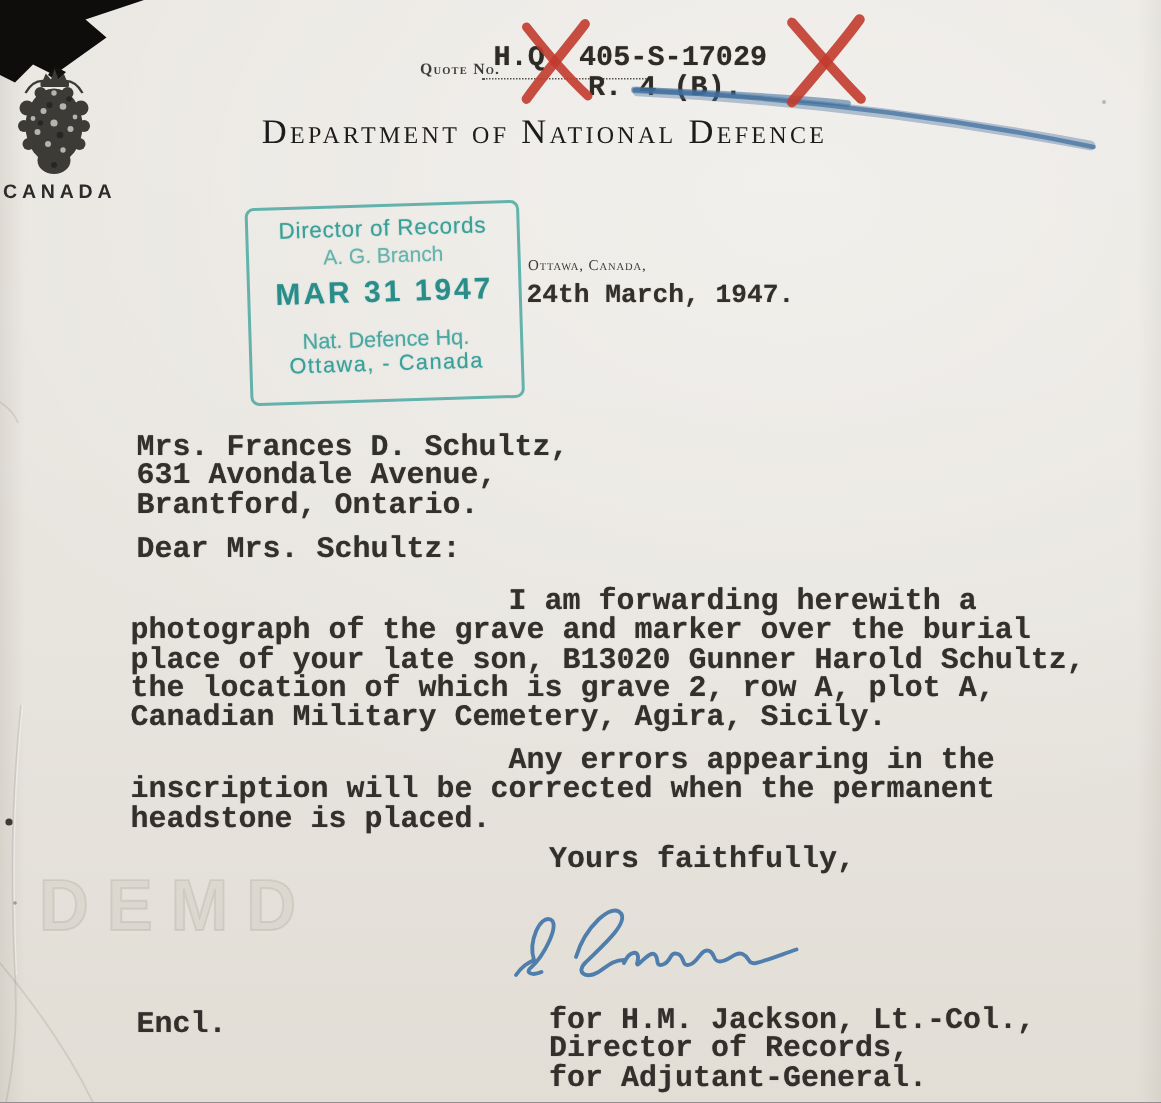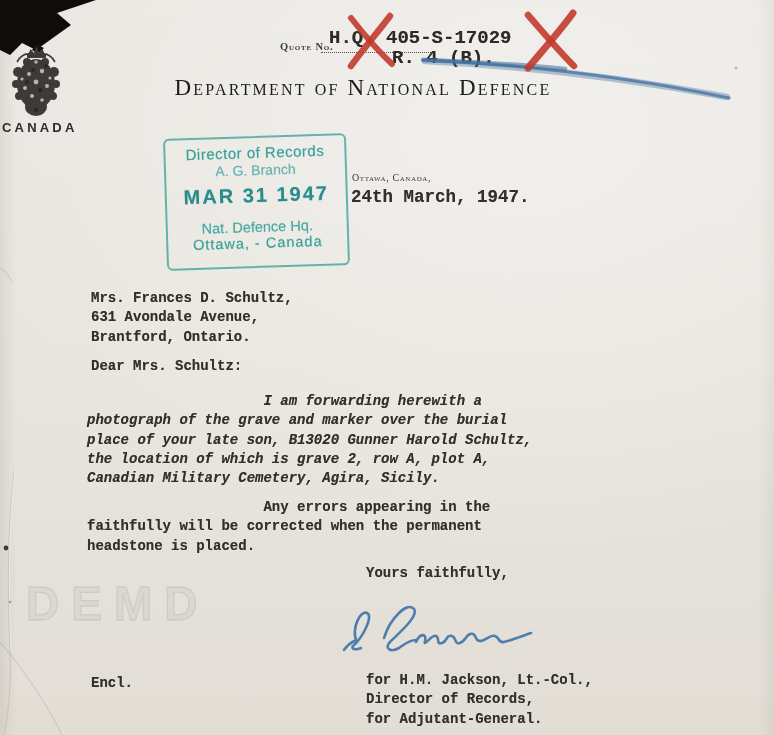--- a/index.html
+++ b/index.html
@@ -10,21 +10,21 @@
       radial-gradient(130% 95% at 68% 18%, rgba(255,255,255,.38), rgba(255,255,255,0) 62%),
       linear-gradient(90deg, rgba(120,110,95,.12), rgba(120,110,95,0) 2.2%),
       linear-gradient(270deg, rgba(120,110,95,.10), rgba(120,110,95,0) 2%),
       linear-gradient(180deg,#eae7e2 0%, #e8e5df 52%, #e2ded6 100%);
   }
   .abs{position:absolute;}
   
   .typed{
     font-family:"Liberation Mono",monospace;
     font-weight:700;color:#33302b;
-    font-size:14px;line-height:19.3px;
+    font-size:20px;line-height:19.3px;
     white-space:pre-wrap;letter-spacing:0;
     text-shadow:0 0 .6px rgba(51,48,43,.55);
   }
   .ref{font-size:19px;line-height:20px;color:#2e2b27;}
   
   .lh-title{
     left:83px;top:75px;width:560px;text-align:center;
     font-variant:small-caps;font-weight:400;font-size:23px;
     letter-spacing:2.2px;color:#1c1c1c;
   }
@@ -152,27 +152,27 @@
 
   <div class="abs smallcaps ottawa">Ottawa, Canada,</div>
   <div class="abs typed" style="left:351px;top:188px;font-size:17.5px;text-align:center;">24th March, 1947.</div>
 
   <div class="abs typed" style="left:91px;top:289px;">Mrs. Frances D. Schultz,
 631 Avondale Avenue,
 Brantford, Ontario.</div>
 
   <div class="abs typed" style="left:91px;top:357px;">Dear Mrs. Schultz:</div>
 
-  <div class="abs typed" style="left:87px;top:392px;font-style:italic;">                     I am forwarding herewith a
+  <div class="abs typed" style="left:87px;top:392px;">                     I am forwarding herewith a
 photograph of the grave and marker over the burial
 place of your late son, B13020 Gunner Harold Schultz,
 the location of which is grave 2, row A, plot A,
 Canadian Military Cemetery, Agira, Sicily.</div>
   <div class="abs typed" style="left:87px;top:498px;">                     Any errors appearing in the
-faithfully will be corrected when the permanent
+inscription will be corrected when the permanent
 headstone is placed.</div>
 
   <div class="abs typed" style="left:366px;top:564px;">Yours faithfully,</div>
 
   <svg class="abs" style="left:338px;top:598px;" width="235" height="64" viewBox="0 0 235 64">
     <g fill="none" stroke="#3f74a8" stroke-width="2.6" stroke-linecap="round" opacity=".9">
       <path d="M6,52 C10,46 14,44 18,42 C14,30 22,12 29,15 C36,18 24,40 16,47 C12,50 16,53 23,50"></path>
       <path d="M46,40 C52,20 70,3 76,11 C81,18 62,34 52,44 C46,50 52,55 61,50 C67,46 71,42 78,42"></path>
       <path d="M78,44 c4,-9 11,-9 9,-1 c-2,7 7,-7 11,-5 c4,2 0,9 6,7 c6,-2 4,-9 10,-7 c5,2 2,9 8,7 c6,-2 7,-11 13,-9 c4,2 2,7 7,7 c6,0 10,-7 15,-5 c5,2 3,7 9,6 c8,-2 18,-6 27,-9"></path>
     </g>

